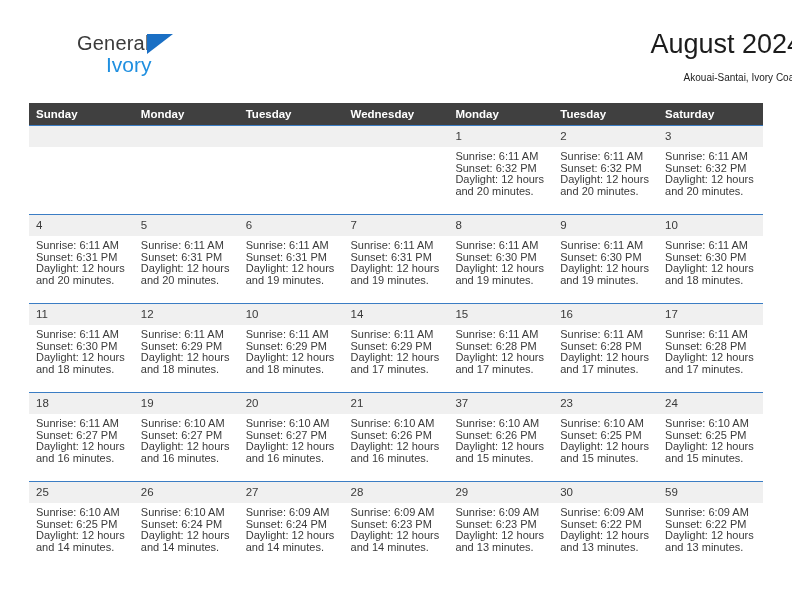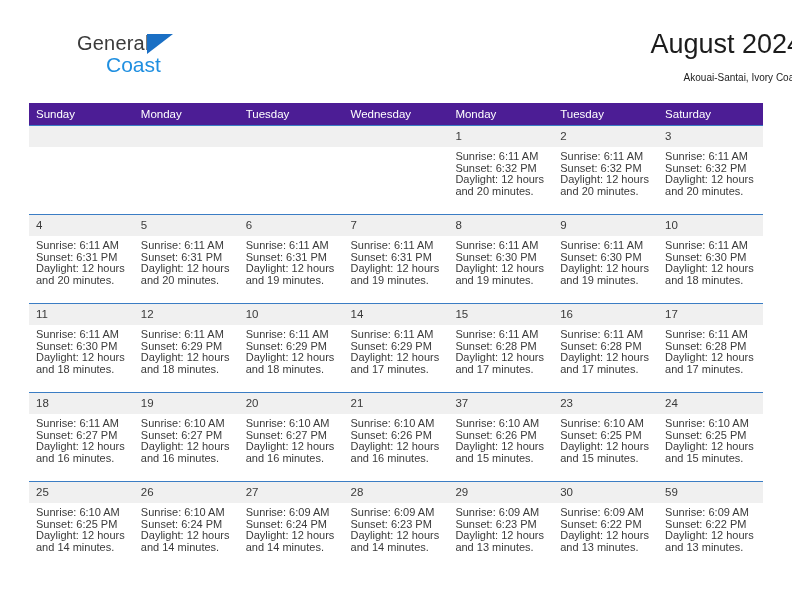--- a/index.html
+++ b/index.html
@@ -74,24 +74,24 @@
 
   
   .calendar {
     position: absolute;
     left: 29px; top: 103px;
     width: 734px;
     border-collapse: collapse;
     table-layout: fixed;
   }
   .calendar th {
-    background: #4c1d95;
+    background: #404040;
     color: #ffffff;
     font-size: 11.5px;
-    font-weight: normal;
+    font-weight: bold;
     text-align: left;
     padding: 5px 0 5px 7px;
     height: 21px;
     border: none;
   }
   .calendar td {
     width: 104.85px;
     height: 89px;
     vertical-align: top;
     padding: 0;
@@ -124,21 +124,21 @@
 </style>
 </head>
 <body>
 
 <div class="page">
 
   <div class="header">
     <div class="logo">
       <span class="logo-general">General</span>
       <span class="logo-tri"></span>
-      <span class="logo-blue">Coast</span>
+      <span class="logo-blue">Ivory</span>
     </div>
     <div class="title-block">
       <h1 class="cal-title">August 2024</h1>
       <p class="cal-subtitle">Akouai-Santai, Ivory Coast</p>
     </div>
   </div>
 
   <table class="calendar">
     <thead>
       <tr>

